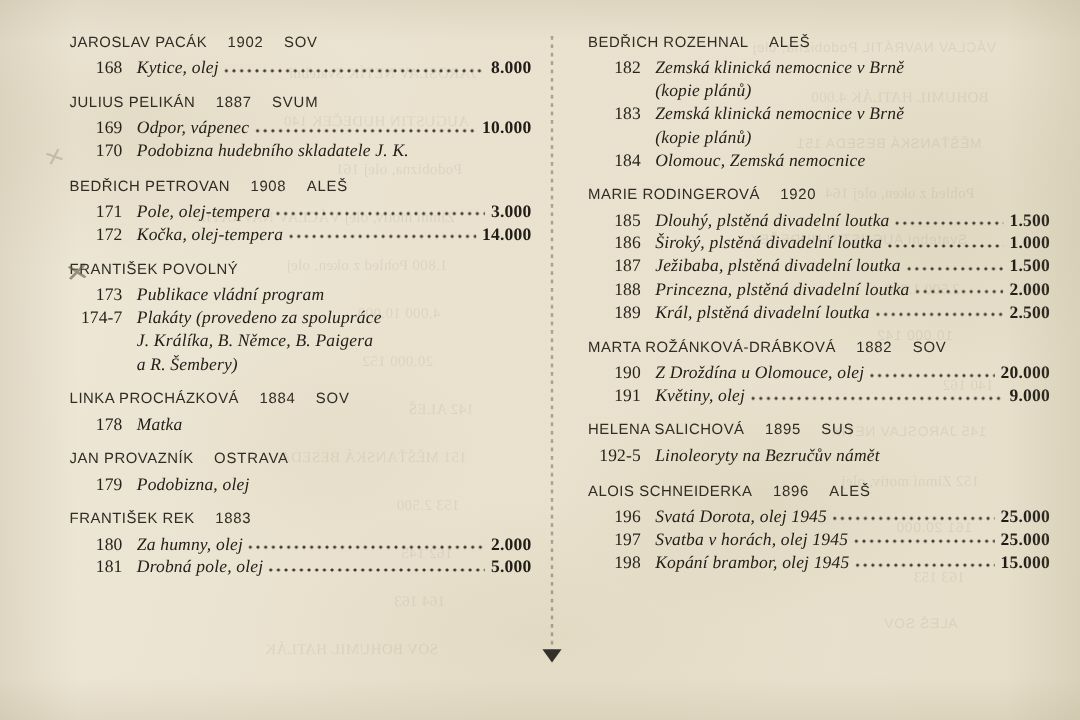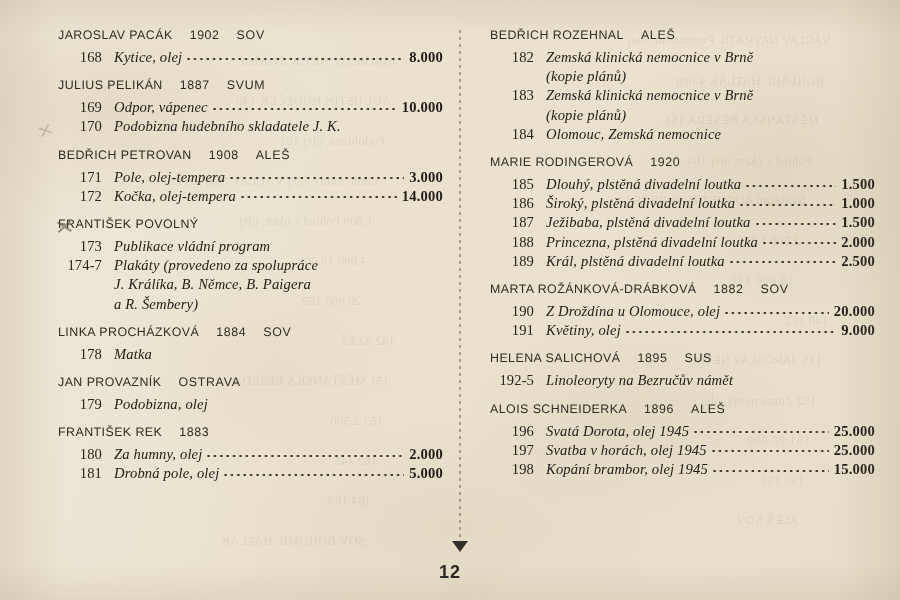--- a/index.html
+++ b/index.html
@@ -432,16 +432,15 @@
           <span class="e-price">15.000</span>
         </div>
       </div>
     </div>
 
   <span class="x-mark" id="x-mark-172">✕</span>
   <span class="x-mark" id="x-mark-169">✕</span>
 
   <div id="divider"></div>
   <div id="divider-arrow"></div>
-  <div id="page-number">12</div>
 
   <div id="vignette"></div>
 </div>
 
 </body></html>

